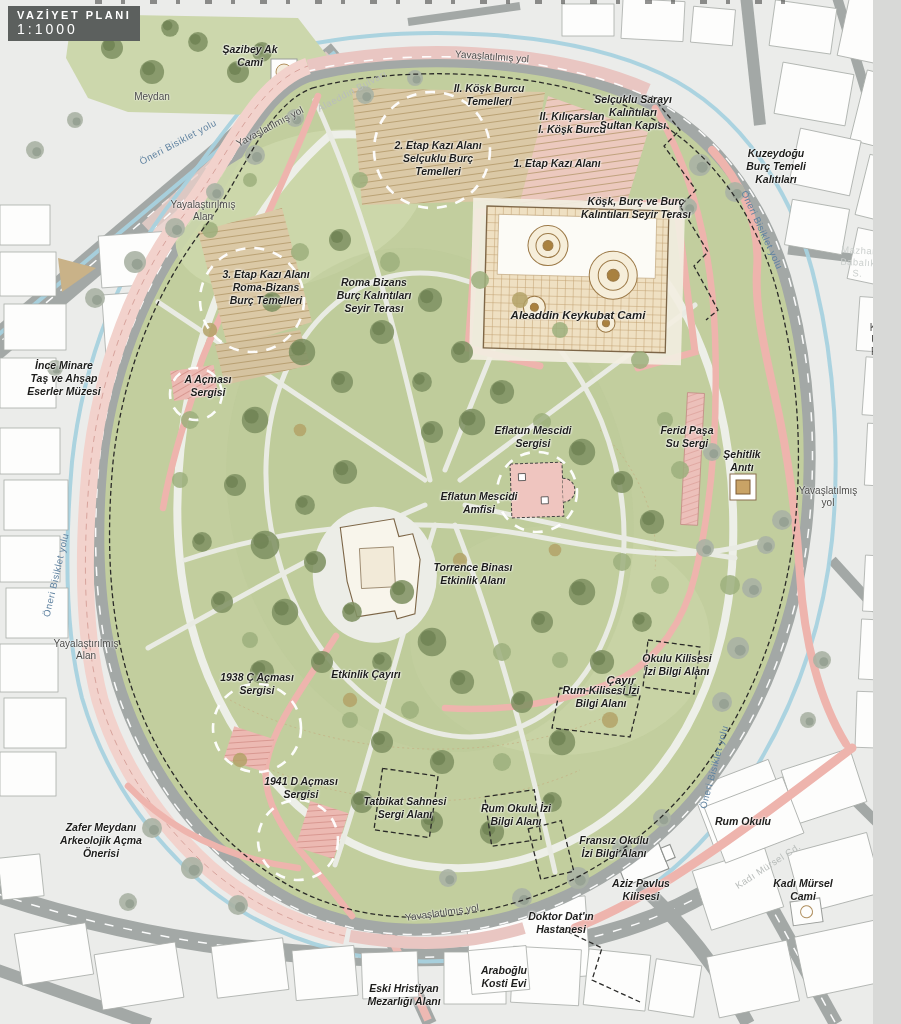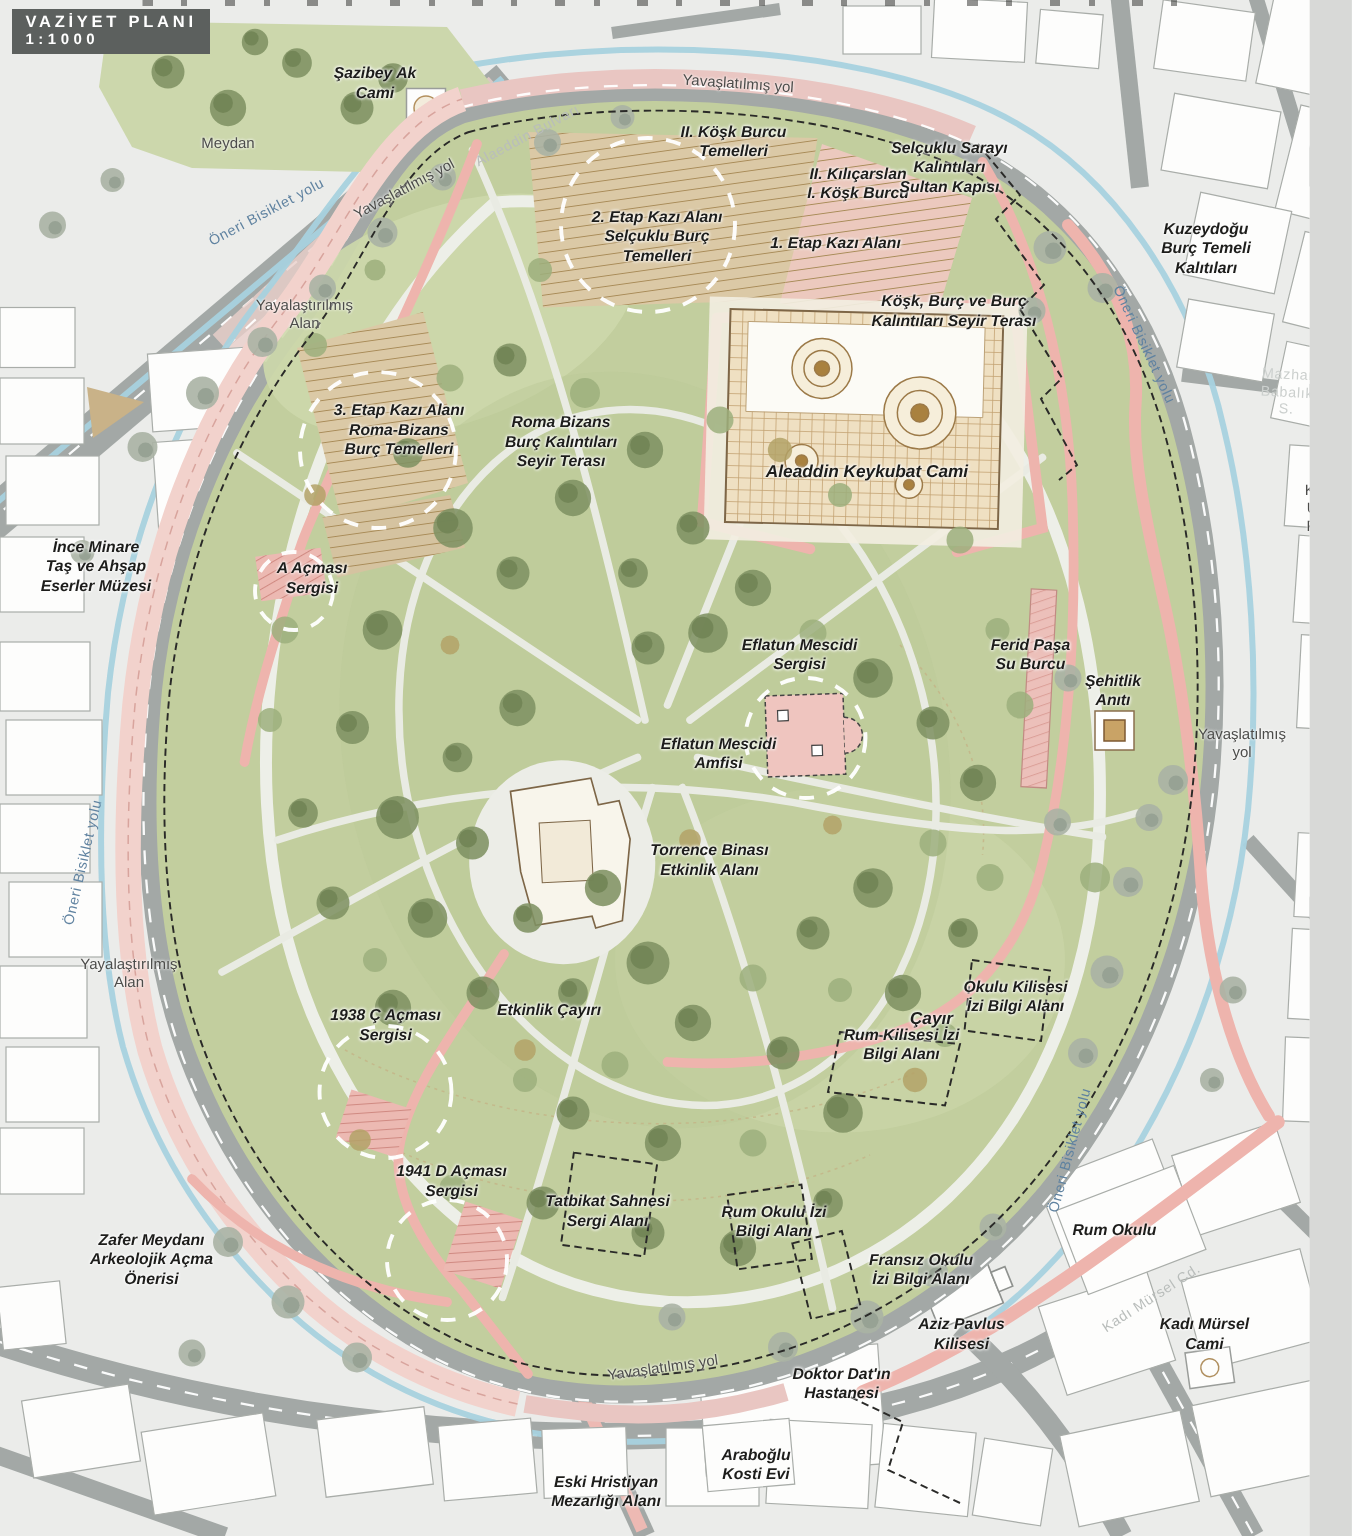--- a/index.html
+++ b/index.html
@@ -22,21 +22,21 @@
   .lbl{font-weight:700;font-size:10.5px;color:#1d1d1b;
      text-shadow:0 0 2px rgba(255,255,255,.95),0 0 2px rgba(255,255,255,.95),0 0 3px rgba(255,255,255,.8);font-style:italic;}
   .big{font-size:11.5px;margin-top:43px;}
   .lbl-reg{font-weight:400;font-size:10px;color:#4c4c4a;
      text-shadow:0 0 2px rgba(255,255,255,.9),0 0 2px rgba(255,255,255,.9);}
   .lbl-road{font-weight:400;font-size:9.5px;color:#b9bdbb;letter-spacing:.5px;}
   .lbl-blue{font-weight:400;font-size:9.5px;color:#5f82a0;letter-spacing:.5px;}
   #titlebox{position:absolute;left:8px;top:6px;background:#5c605e;color:#fff;
      padding:3px 9px 4px 9px;}
   #titlebox .t1{font-size:11px;font-weight:700;letter-spacing:2.5px;}
-  #titlebox .t2{font-size:10px;letter-spacing:3px;font-weight:bold;}
+  #titlebox .t2{font-size:14px;letter-spacing:3px;}
   #cropstrip{position:absolute;left:95px;top:0;width:712px;height:4px;opacity:.55;
      background:repeating-linear-gradient(90deg,#3a3a38 0 7px,transparent 7px 26px,#3a3a38 26px 30px,transparent 30px 55px);}
 </style>
 </head>
 <body>
 
 <div id="sheet">
 
 <svg id="mapbg" width="901" height="1024" viewBox="0 0 901 1024">
   <defs>
@@ -441,21 +441,21 @@
 Temelleri</div>
 <div class="lbl" style="left:438px;top:158px">2. Etap Kazı Alanı
 Selçuklu Burç
 Temelleri</div>
 <div class="lbl" style="left:572px;top:123px">II. Kılıçarslan
 I. Köşk Burcu</div>
 <div class="lbl" style="left:557px;top:163px">1. Etap Kazı Alanı</div>
 <div class="lbl" style="left:633px;top:112px">Selçuklu Sarayı
 Kalıntıları
 Sultan Kapısı</div>
-<div class="lbl" style="left:804px;top:166px">Kuzeydoğu
+<div class="lbl" style="left:776px;top:166px">Kuzeydoğu
 Burç Temeli
 Kalıtıları</div>
 <div class="lbl" style="left:636px;top:208px">Köşk, Burç ve Burç
 Kalıntıları Seyir Terası</div>
 <div class="lbl-reg" style="left:203px;top:211px">Yayalaştırılmış
 Alan</div>
 <div class="lbl" style="left:266px;top:287px">3. Etap Kazı Alanı
 Roma-Bizans
 Burç Temelleri</div>
 <div class="lbl" style="left:374px;top:295px">Roma Bizans
@@ -467,21 +467,21 @@
 Ünive
 Rektö</div>
 <div class="lbl" style="left:64px;top:378px">İnce Minare
 Taş ve Ahşap
 Eserler Müzesi</div>
 <div class="lbl" style="left:208px;top:386px">A Açması
 Sergisi</div>
 <div class="lbl" style="left:533px;top:437px">Eflatun Mescidi
 Sergisi</div>
 <div class="lbl" style="left:687px;top:437px">Ferid Paşa
-Su Burcu</div>
+Su Sergi</div>
 <div class="lbl" style="left:742px;top:461px">Şehitlik
 Anıtı</div>
 <div class="lbl-reg" style="left:828px;top:497px">Yavaşlatılmış
 yol</div>
 <div class="lbl" style="left:479px;top:503px">Eflatun Mescidi
 Amfisi</div>
 <div class="lbl" style="left:473px;top:574px">Torrence Binası
 Etkinlik Alanı</div>
 <div class="lbl big" style="left:621px;top:637px">Çayır</div>
 <div class="lbl" style="left:677px;top:665px">Okulu Kilisesi

